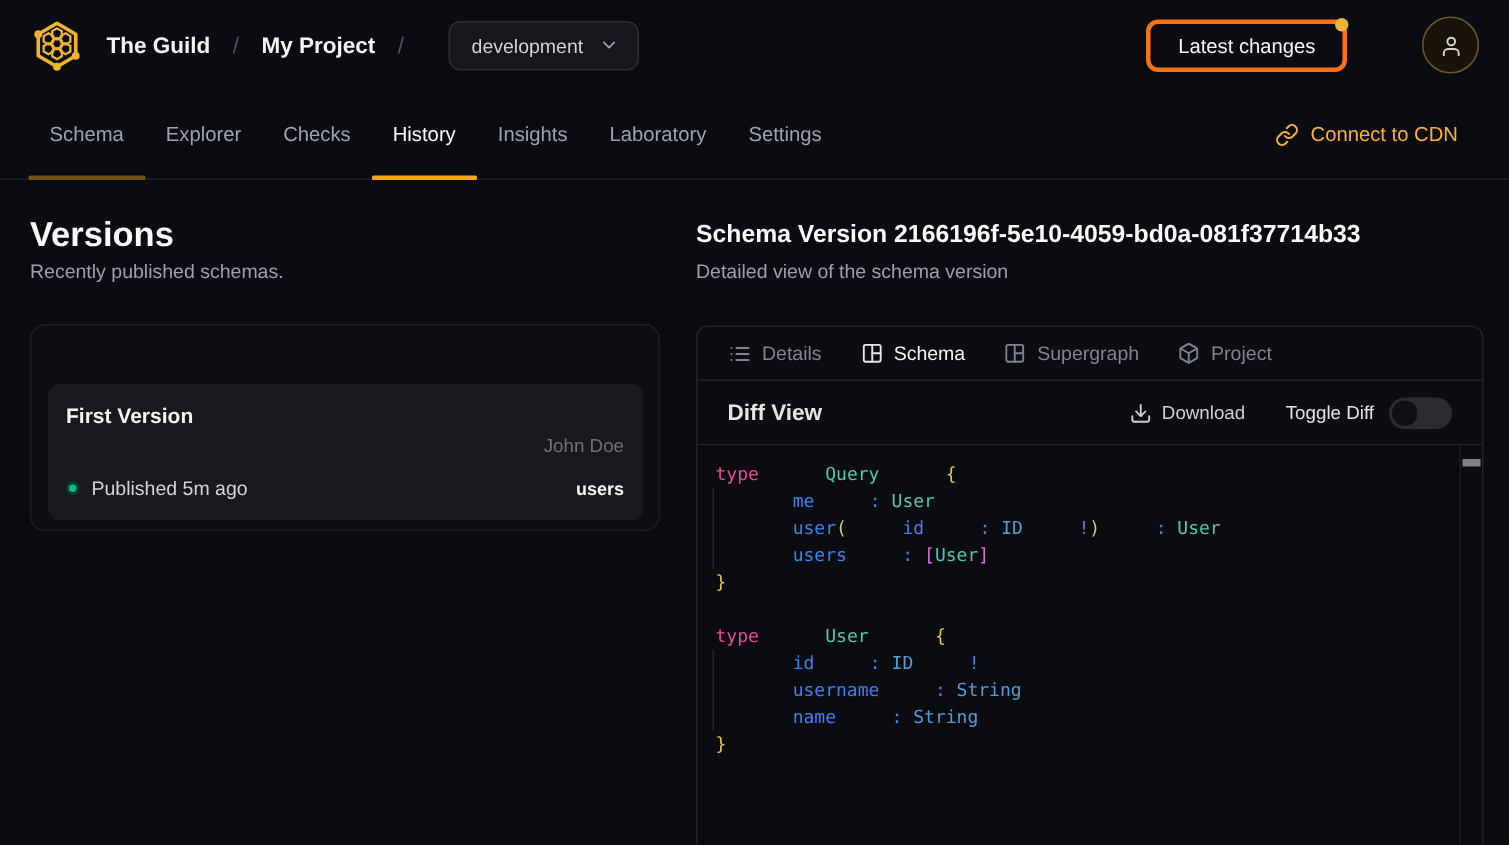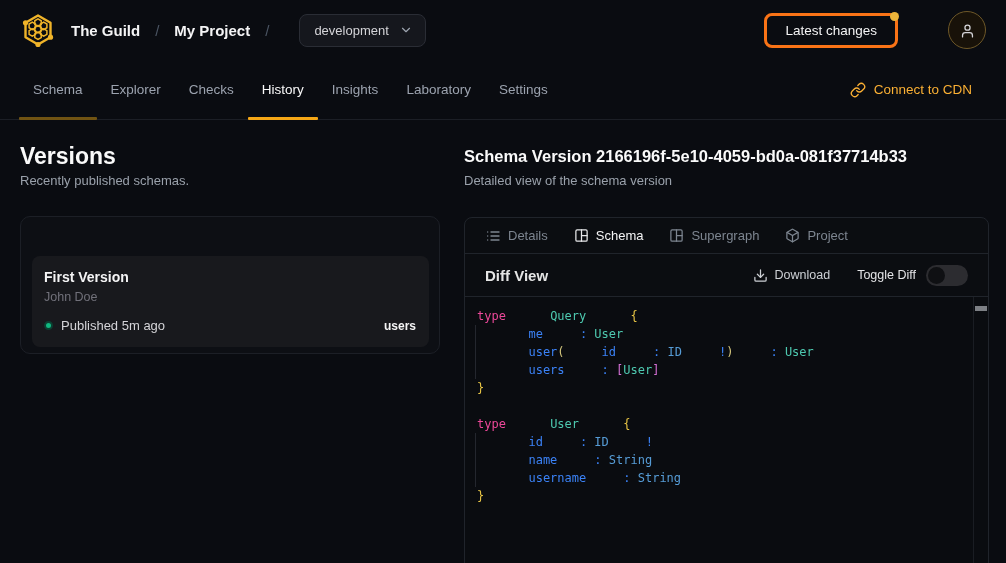--- a/index.html
+++ b/index.html
@@ -69,21 +69,21 @@
 
   
   .versions-card {
     margin-top:27px; background:#0d0f14; border:1px solid #1c1f26; border-radius:10px;
     padding:39px 10px 11px 11px; height:138px;
   }
   .version-item {
     background:#18191d; border-radius:8px; padding:13px 13px 14px 12px; cursor:pointer;
   }
   .vi-name { font-size:14px; font-weight:600; color:#f4f4f5; line-height:17px; }
-  .vi-author { font-size:12.5px; color:#71717a; margin-top:3px; line-height:16px; }
+  .vi-author { font-size:12.5px; color:#71717a; margin-top:3px; line-height:16px;text-align:right; }
   .vi-status-row { margin-top:13px; display:flex; align-items:center; }
   .vi-dot { width:9px; height:9px; border-radius:50%; background:#10b981; border:2px solid #0c3f31; margin-right:8px; }
   .vi-status { font-size:13px; color:#d4d4d8; }
   .vi-service { margin-left:auto; font-size:12px; font-weight:700; color:#f4f4f5; cursor:pointer; }
 
   
   .detail-panel {
     margin-top:28px; border:1px solid #20242b; border-radius:8px 8px 0 0;
     background:#0b0d11; height:354px; overflow:hidden; display:flex; flex-direction:column;
   }
@@ -276,22 +276,22 @@
       <div class="code-area">
         <div id="code-lines">
             <div class="code-line"><span class="tok-kw">type</span><span class="tok-pl"> </span><span class="tok-ty">Query</span><span class="tok-pl"> </span><span class="tok-b1">{</span></div>
             <div class="code-line"><span class="tok-pl">  me</span><span class="tok-pl">: </span><span class="tok-ty">User</span></div>
             <div class="code-line"><span class="tok-pl">  user</span><span class="tok-pa">(</span><span class="tok-pl">id</span><span class="tok-pl">: </span><span class="tok-sc">ID</span><span class="tok-pl">!</span><span class="tok-pa">)</span><span class="tok-pl">: </span><span class="tok-ty">User</span></div>
             <div class="code-line"><span class="tok-pl">  users</span><span class="tok-pl">: </span><span class="tok-b2">[</span><span class="tok-ty">User</span><span class="tok-b2">]</span></div>
             <div class="code-line"><span class="tok-b1">}</span></div>
             <div class="code-line"></div>
             <div class="code-line"><span class="tok-kw">type</span><span class="tok-pl"> </span><span class="tok-ty">User</span><span class="tok-pl"> </span><span class="tok-b1">{</span></div>
             <div class="code-line"><span class="tok-pl">  id</span><span class="tok-pl">: </span><span class="tok-sc">ID</span><span class="tok-pl">!</span></div>
+            <div class="code-line"><span class="tok-pl">  username</span><span class="tok-pl">: </span><span class="tok-sc">String</span></div>
             <div class="code-line"><span class="tok-pl">  name</span><span class="tok-pl">: </span><span class="tok-sc">String</span></div>
-            <div class="code-line"><span class="tok-pl">  username</span><span class="tok-pl">: </span><span class="tok-sc">String</span></div>
             <div class="code-line"><span class="tok-b1">}</span></div>
           </div>
         <div class="indent-guide" style="top:28px;height:54px"></div>
         <div class="indent-guide" style="top:136px;height:54px"></div>
         <div class="vscroll-line"></div>
         <div class="vscroll-thumb"></div>
       </div>
     </div>
   </section>
 </div>

